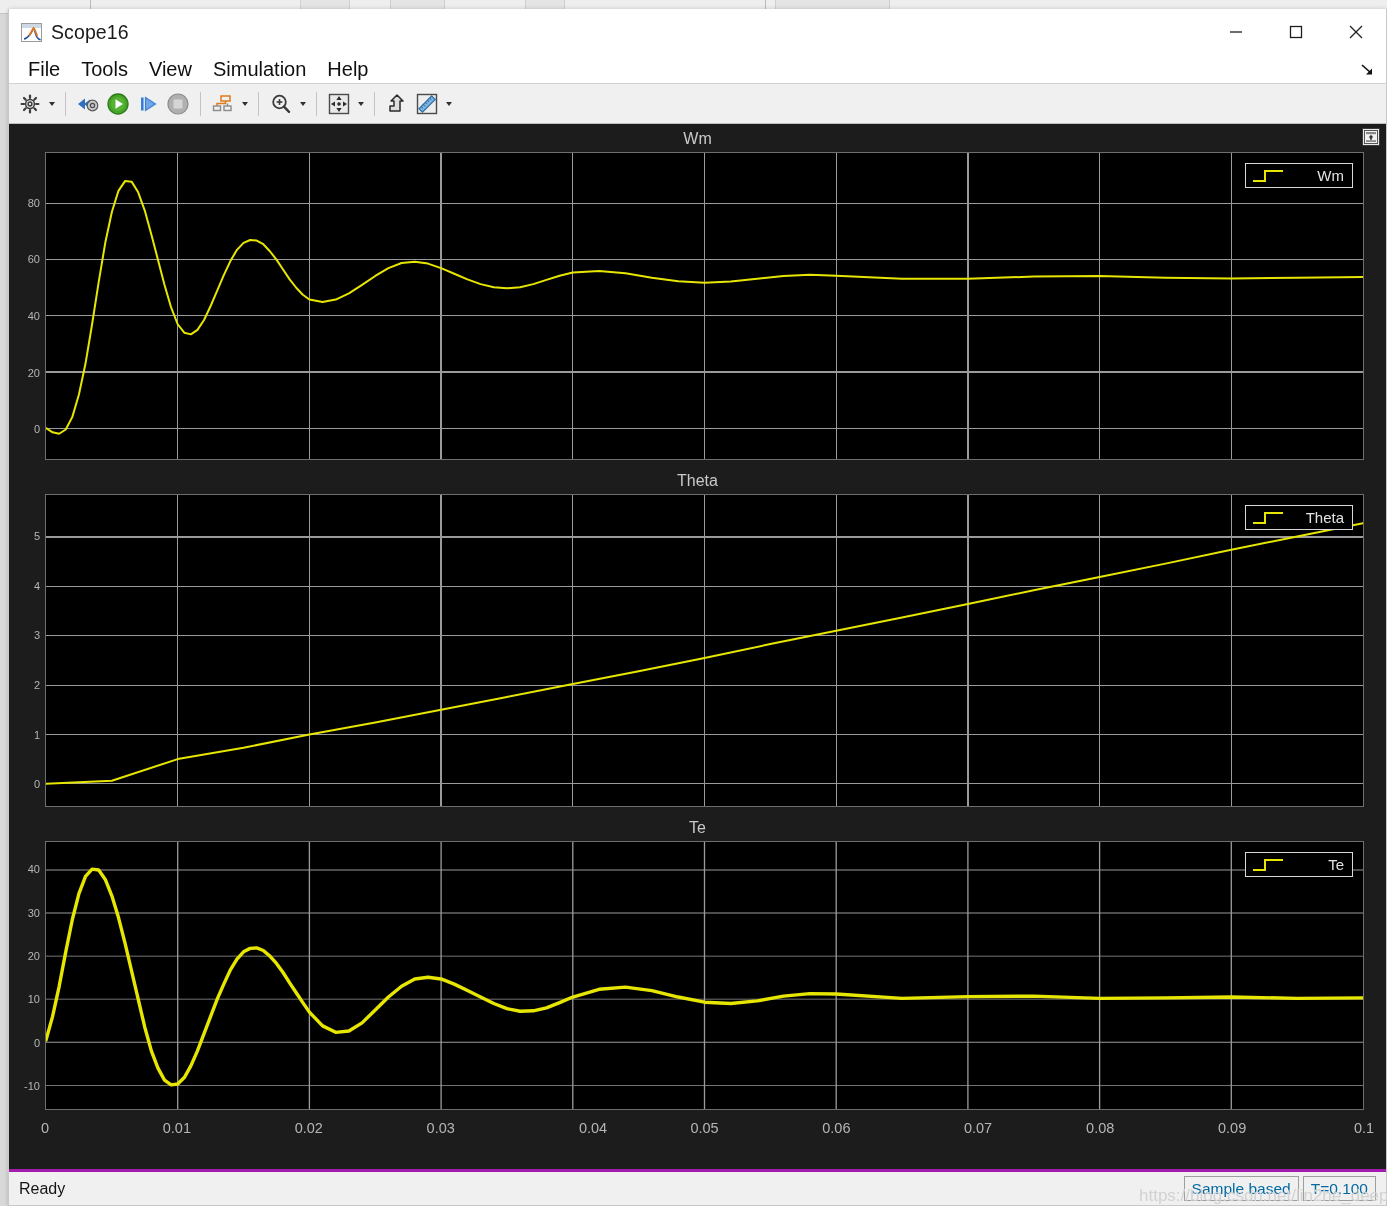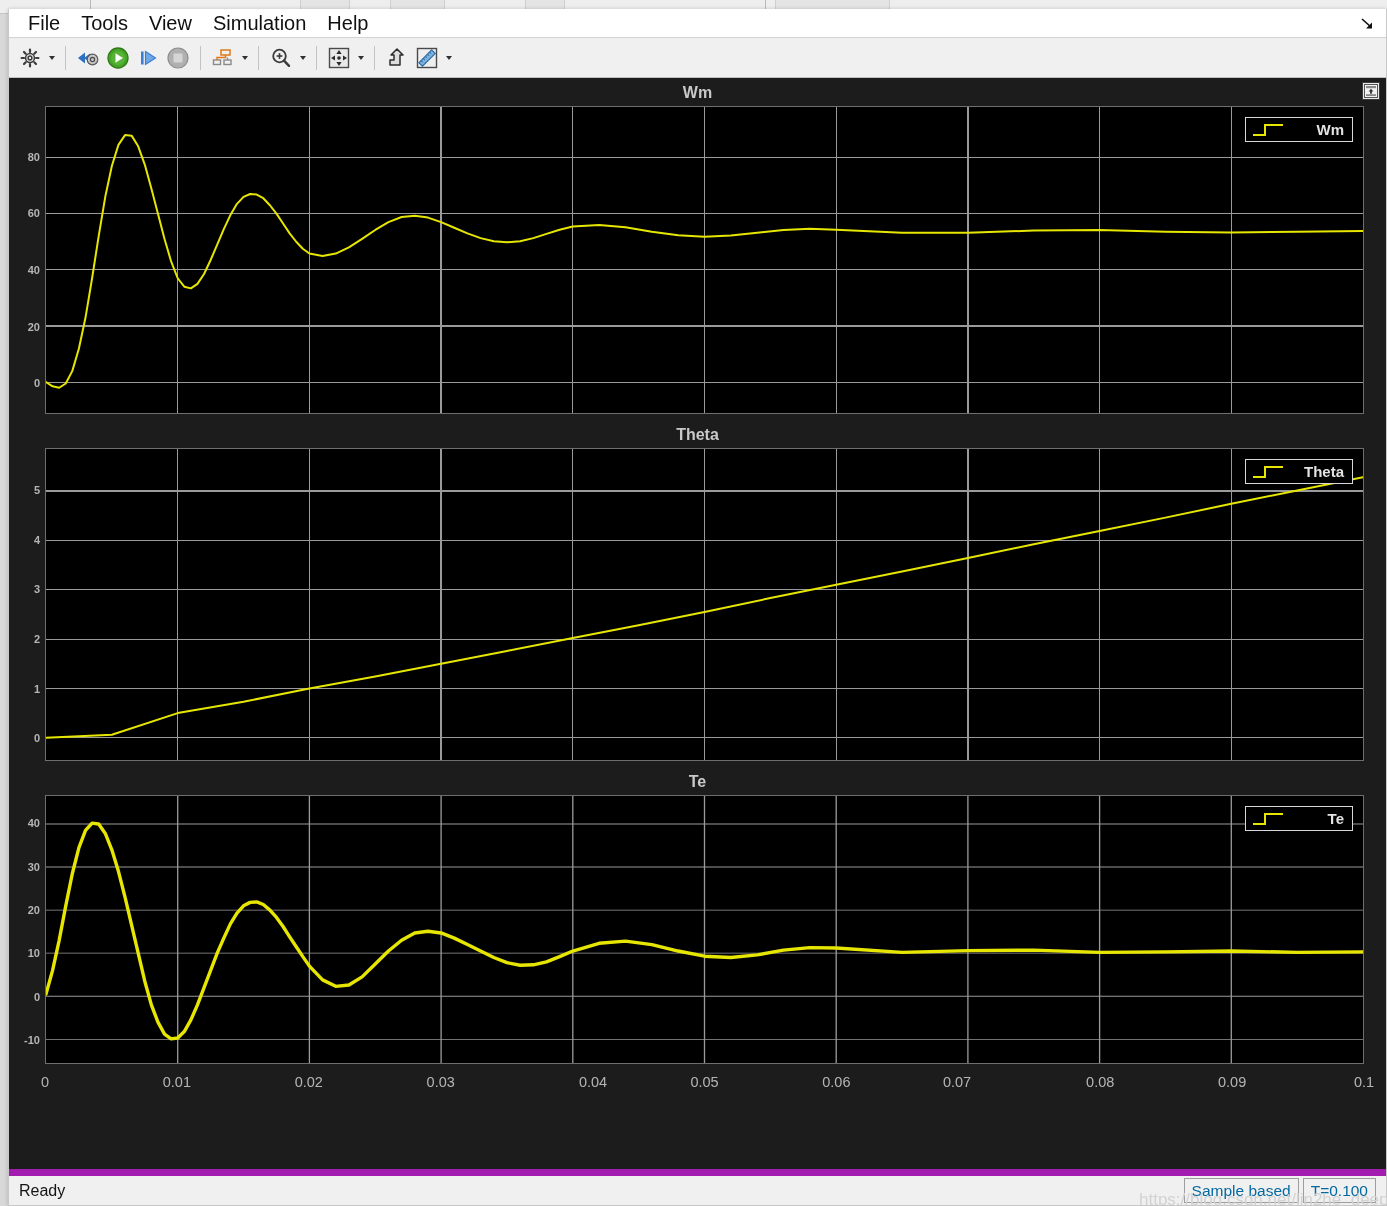--- a/index.html
+++ b/index.html
@@ -121,21 +121,21 @@
     overflow: hidden;
   }
   #panel-restore-icon {
     position: absolute; right: 6px; top: 4px;
     width: 18px; height: 18px;
     background: #e9e9e9; border: 1px solid #3a3a3a;
     display: flex; align-items: center; justify-content: center;
     z-index: 6;
   }
 
-  .plot-block { position: relative; font-weight: bold; }
+  .plot-block { position: relative; }
   .plot-title {
     text-align: center; color: #c9c9c9; font-size: 16px;
     line-height: 1; padding: 7px 0 5px 0;
     background: #1c1c1c;
   }
   .plot-row { display: flex; }
   .y-axis {
     width: 36px; position: relative; background: #1c1c1c;
     flex: 0 0 36px;
   }
@@ -180,21 +180,21 @@
     position: absolute; top: 4px;
     color: #b5b5b5; font-size: 14.5px;
     transform: translateX(-50%);
     white-space: nowrap;
   }
 
   
   #status-bar {
     height: 36px; min-height: 36px;
     background: #f0f0f0;
-    border-top: 7px solid #a21caf;
+    border-top: 3px solid #a21caf;
     display: flex; align-items: center;
     padding: 0 10px;
     position: relative;
   }
   #status-ready { font-size: 16px; color: #151515; }
   .status-right { margin-left: auto; display: flex; align-items: center; }
   .status-cell {
     font-size: 15.5px; color: #0369a1;
     border: 1px solid #9e9e9e;
     padding: 2px 7px;
@@ -216,20 +216,49 @@
   <div class="bd-tab" style="left:300px; width:50px;"></div>
   <div class="bd-tab" style="left:390px; width:55px;"></div>
   <div class="bd-tab" style="left:525px; width:40px;"></div>
   <div class="bd-sep" style="left:90px;"></div>
   <div class="bd-sep" style="left:765px;"></div>
   <div class="bd-tab" style="left:775px; width:115px;"></div>
 </div>
 
 <div id="scope-window">
 
+  <div id="title-bar">
+    <div id="app-icon">
+      <div class="bar"></div>
+      <svg width="19" height="15" viewBox="0 0 19 15">
+        <path d="M1 11 L5 8 L8 4 L10 1 L12 5 L14 9 L17 12 L17 13 L1 13 Z" fill="#0b2d6e" opacity="0.0"></path>
+        <path d="M1 12 C4 11.4 6 9 8 6 C9.3 4 10 2 10.6 1.2 C11.4 2.6 12 5 13 8 C14 11 15.6 12.4 17.6 12.8" fill="none" stroke="#1f4e9c" stroke-width="1.5"></path>
+        <path d="M6.2 8.6 C7.6 6.6 9.2 2.6 10.6 1.2 C11.9 2.4 13.1 6 14.2 9" fill="none" stroke="#e8731a" stroke-width="1.8"></path>
+      </svg>
+    </div>
+    <div id="title-text">Scope16</div>
+    <div class="win-btns">
+      <div class="win-btn">
+        <svg width="16" height="16" viewBox="0 0 16 16">
+            <line x1="2" y1="8" x2="14" y2="8" stroke="#202020" stroke-width="1.3"></line>
+          </svg>
+      </div>
+      <div class="win-btn">
+        <svg width="16" height="16" viewBox="0 0 16 16">
+            <rect x="2.5" y="2.5" width="11" height="11" fill="none" stroke="#202020" stroke-width="1.3"></rect>
+          </svg>
+      </div>
+      <div class="win-btn">
+        <svg width="18" height="18" viewBox="0 0 18 18">
+            <line x1="3" y1="3" x2="15" y2="15" stroke="#202020" stroke-width="1.3"></line>
+            <line x1="15" y1="3" x2="3" y2="15" stroke="#202020" stroke-width="1.3"></line>
+          </svg>
+      </div>
+    </div>
+  </div>
 
   <div id="menu-bar">
     <div class="menu-item">File</div>
     <div class="menu-item">Tools</div>
     <div class="menu-item">View</div>
     <div class="menu-item">Simulation</div>
     <div class="menu-item">Help</div>
     <div id="dock-arrow">
       <svg width="16" height="16" viewBox="0 0 16 16">
         <path d="M3 3 L12 11" stroke="#111" stroke-width="1.6" fill="none"></path>
@@ -504,21 +533,21 @@
     </div>
 
     <div id="x-axis">
         <div class="x-tick" style="left: 36px;">0</div>
         <div class="x-tick" style="left: 167.9px;">0.01</div>
         <div class="x-tick" style="left: 299.8px;">0.02</div>
         <div class="x-tick" style="left: 431.7px;">0.03</div>
         <div class="x-tick" style="left: 584px;">0.04</div>
         <div class="x-tick" style="left: 695.5px;">0.05</div>
         <div class="x-tick" style="left: 827.4px;">0.06</div>
-        <div class="x-tick" style="left: 948px;">0.07</div>
+        <div class="x-tick" style="left: 969px;">0.07</div>
         <div class="x-tick" style="left: 1091.2px;">0.08</div>
         <div class="x-tick" style="left: 1223.1px;">0.09</div>
         <div class="x-tick" style="left: 1355px;">0.1</div>
       </div>
   </div>
 
   <div id="status-bar">
     <div id="status-ready">Ready</div>
     <div id="watermark">https://blog.csdn.net/lin2he_deep</div>
     <div class="status-right">

